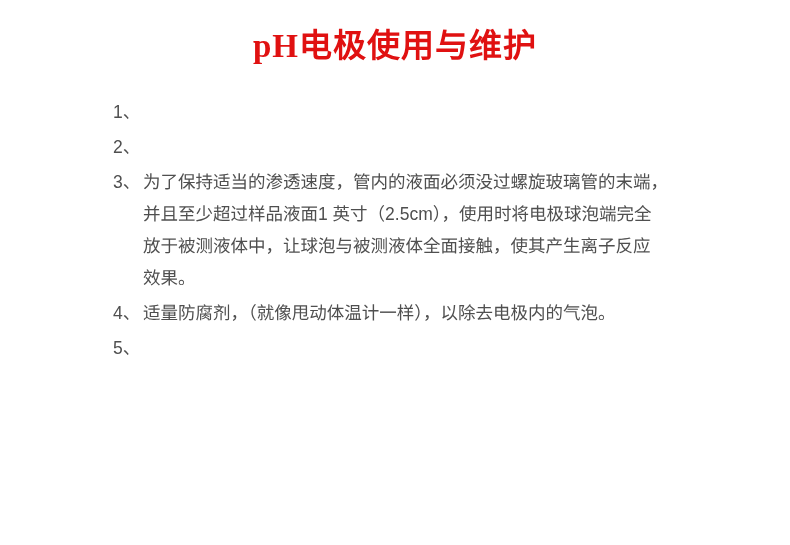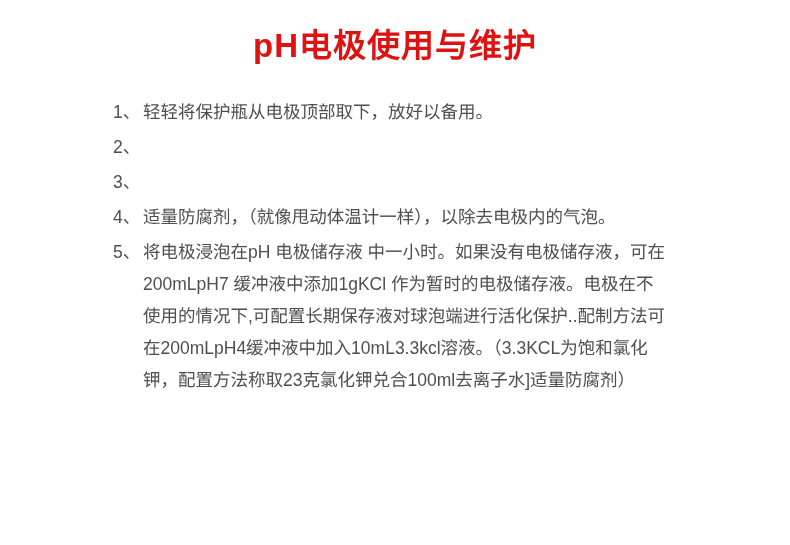--- a/index.html
+++ b/index.html
@@ -21,20 +21,21 @@
     position:relative;
   }
   .page-title{
     margin-top:26px;
     text-align:center;
     font-size:33px;
     font-weight:bold;
     letter-spacing:1px;
     color:var(--title-red);
     line-height:40px;
+    font-family:Liberation Serif, serif;
   }
   .instruction-list{
     margin:30px 60px 0 113px;
     color:var(--body-text);
     font-size:17.5px;
     line-height:32px;
   }
   .list-item{
     display:flex;
     align-items:flex-start;
@@ -53,39 +54,37 @@
 <body>
 
 <div class="page">
 
   <h1 class="page-title">pH电极使用与维护</h1>
 
   <div class="instruction-list">
 
     <div class="list-item">
       <span class="item-number">1、</span>
-      <span class="item-text">轻轻将保护瓶从电极顶部取下，放好以备用。</span>
     </div>
 
     <div class="list-item">
       <span class="item-number">2、</span>
     </div>
 
     <div class="list-item">
       <span class="item-number">3、</span>
+      <span class="item-text">为了保持适当的渗透速度，管内的液面必须没过螺旋玻璃管的末端，
+并且至少超过样品液面1 英寸（2.5cm），使用时将电极球泡端完全
+放于被测液体中，让球泡与被测液体全面接触，使其产生离子反应
+效果。</span>
     </div>
 
     <div class="list-item">
       <span class="item-number">4、</span>
       <span class="item-text">适量防腐剂，（就像甩动体温计一样），以除去电极内的气泡。</span>
     </div>
 
     <div class="list-item">
       <span class="item-number">5、</span>
-      <span class="item-text">将电极浸泡在pH 电极储存液 中一小时。如果没有电极储存液，可在
-200mLpH7 缓冲液中添加1gKCl 作为暂时的电极储存液。电极在不
-使用的情况下,可配置长期保存液对球泡端进行活化保护..配制方法可
-在200mLpH4缓冲液中加入10mL3.3kcl溶液。（3.3KCL为饱和氯化
-钾，配置方法称取23克氯化钾兑合100ml去离子水]适量防腐剂）</span>
     </div>
 
   </div>
 </div>
 
 </body></html>

